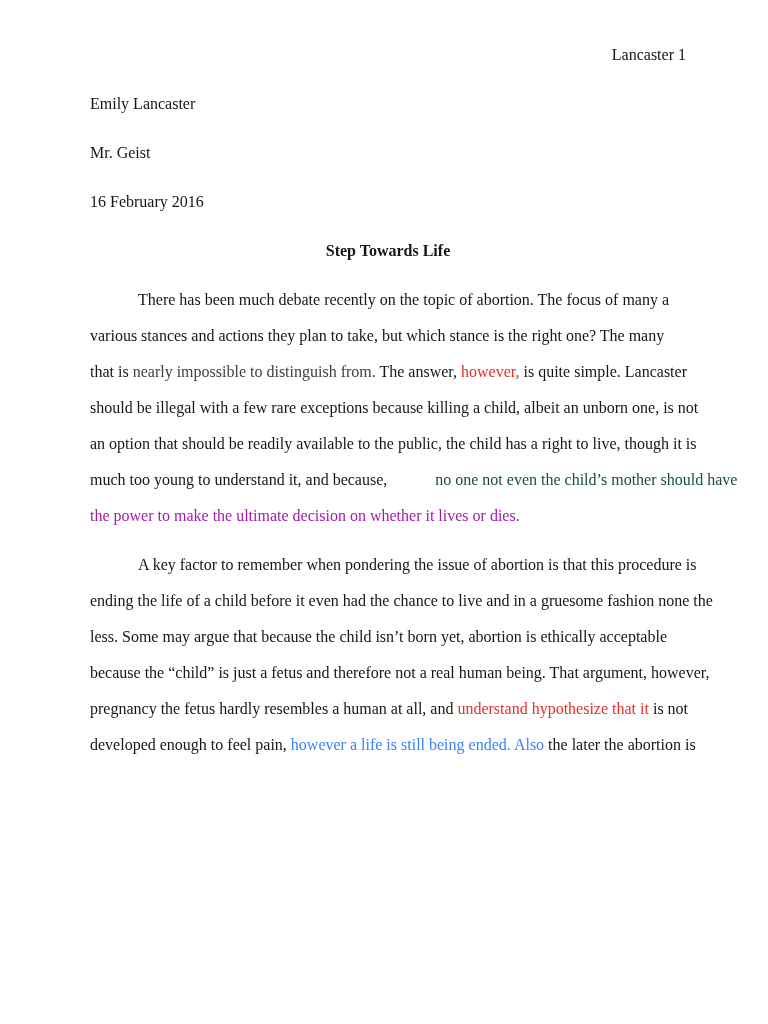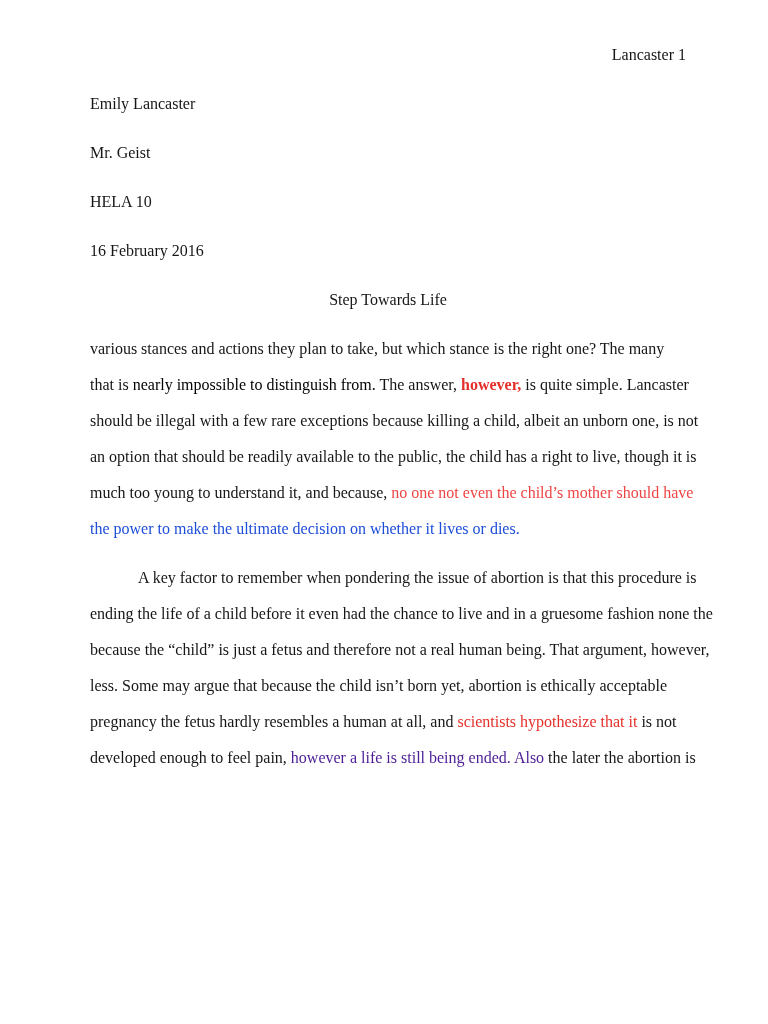--- a/index.html
+++ b/index.html
@@ -22,20 +22,21 @@
   .pline {
     line-height: 36px;
     margin: 0 0 13px 0;
     white-space: pre;
   }
   .header-line {
     text-align: right;
   }
   .title-line {
     text-align: center;
+    font-weight: bold;
   }
   .para {
     margin: 0 0 13px 0;
   }
   .para:last-child {
     margin-bottom: 0;
   }
   .line {
     line-height: 36px;
     white-space: pre;
@@ -46,37 +47,37 @@
 </style>
 </head>
 <body>
 
 <div class="page" style="color: rgb(22, 22, 22); background: rgb(255, 255, 255);">
   <div class="pline header-line">Lancaster 1</div>
 
   <div id="student-info">
       <div class="pline">Emily Lancaster</div>
       <div class="pline">Mr. Geist</div>
-      <div class="pline">HELA 10</div>
       <div class="pline">16 February 2016</div>
     </div>
 
   <div class="pline title-line">Step Towards Life</div>
 
   <div id="essay-body">
       <div class="para">
+        <div class="line indent"><span>There has been much debate recently on the topic of abortion. The focus of many a</span></div>
         <div class="line"><span>various stances and actions they plan to take, but which stance is the right one? The many</span></div>
-        <div class="line"><span>that is </span><span style="color: #000000;">nearly impossible to distinguish from.</span><span> The answer, </span><span style="color: rgb(229, 48, 42); font-weight: bold;">however,</span><span> is quite simple. Lancaster</span></div>
+        <div class="line"><span>that is </span><span style="color: #404040;">nearly impossible to distinguish from.</span><span> The answer, </span><span style="color: rgb(229, 48, 42);">however,</span><span> is quite simple. Lancaster</span></div>
         <div class="line"><span>should be illegal with a few rare exceptions because killing a child, albeit an unborn one, is not</span></div>
         <div class="line"><span>an option that should be readily available to the public, the child has a right to live, though it is</span></div>
-        <div class="line"><span>much too young to understand it, and because, </span><span style="color: #ef4444;">no one not even the child’s mother should have</span></div>
-        <div class="line"><span style="color: #1d4ed8; margin-top: 16px;">the power to make the ultimate decision on whether it lives or dies.</span></div>
+        <div class="line"><span>much too young to understand it, and because, </span><span style="color: #14532d; margin-left: 44px;">no one not even the child’s mother should have</span></div>
+        <div class="line"><span style="color: #a21caf; margin-top: 16px;">the power to make the ultimate decision on whether it lives or dies.</span></div>
       </div>
       <div class="para">
         <div class="line indent"><span>A key factor to remember when pondering the issue of abortion is that this procedure is</span></div>
         <div class="line"><span>ending the life of a child before it even had the chance to live and in a gruesome fashion none the</span></div>
+        <div class="line"><span>less. Some may argue that because the child isn’t born yet, abortion is ethically acceptable</span></div>
         <div class="line"><span>because the “child” is just a fetus and therefore not a real human being. That argument, however,</span></div>
-        <div class="line"><span>less. Some may argue that because the child isn’t born yet, abortion is ethically acceptable</span></div>
-        <div class="line"><span>pregnancy the fetus hardly resembles a human at all, and </span><span style="color: rgb(229, 48, 42);">scientists hypothesize that it</span><span> is not</span></div>
-        <div class="line"><span>developed enough to feel pain, </span><span style="color: #4c1d95;">however a life is still being ended. Also</span><span> the later the abortion is</span></div>
+        <div class="line"><span>pregnancy the fetus hardly resembles a human at all, and </span><span style="color: rgb(229, 48, 42);">understand hypothesize that it</span><span> is not</span></div>
+        <div class="line"><span>developed enough to feel pain, </span><span style="color: #3b82f6;">however a life is still being ended. Also</span><span> the later the abortion is</span></div>
       </div>
     </div>
 </div>
 
 </body></html>

